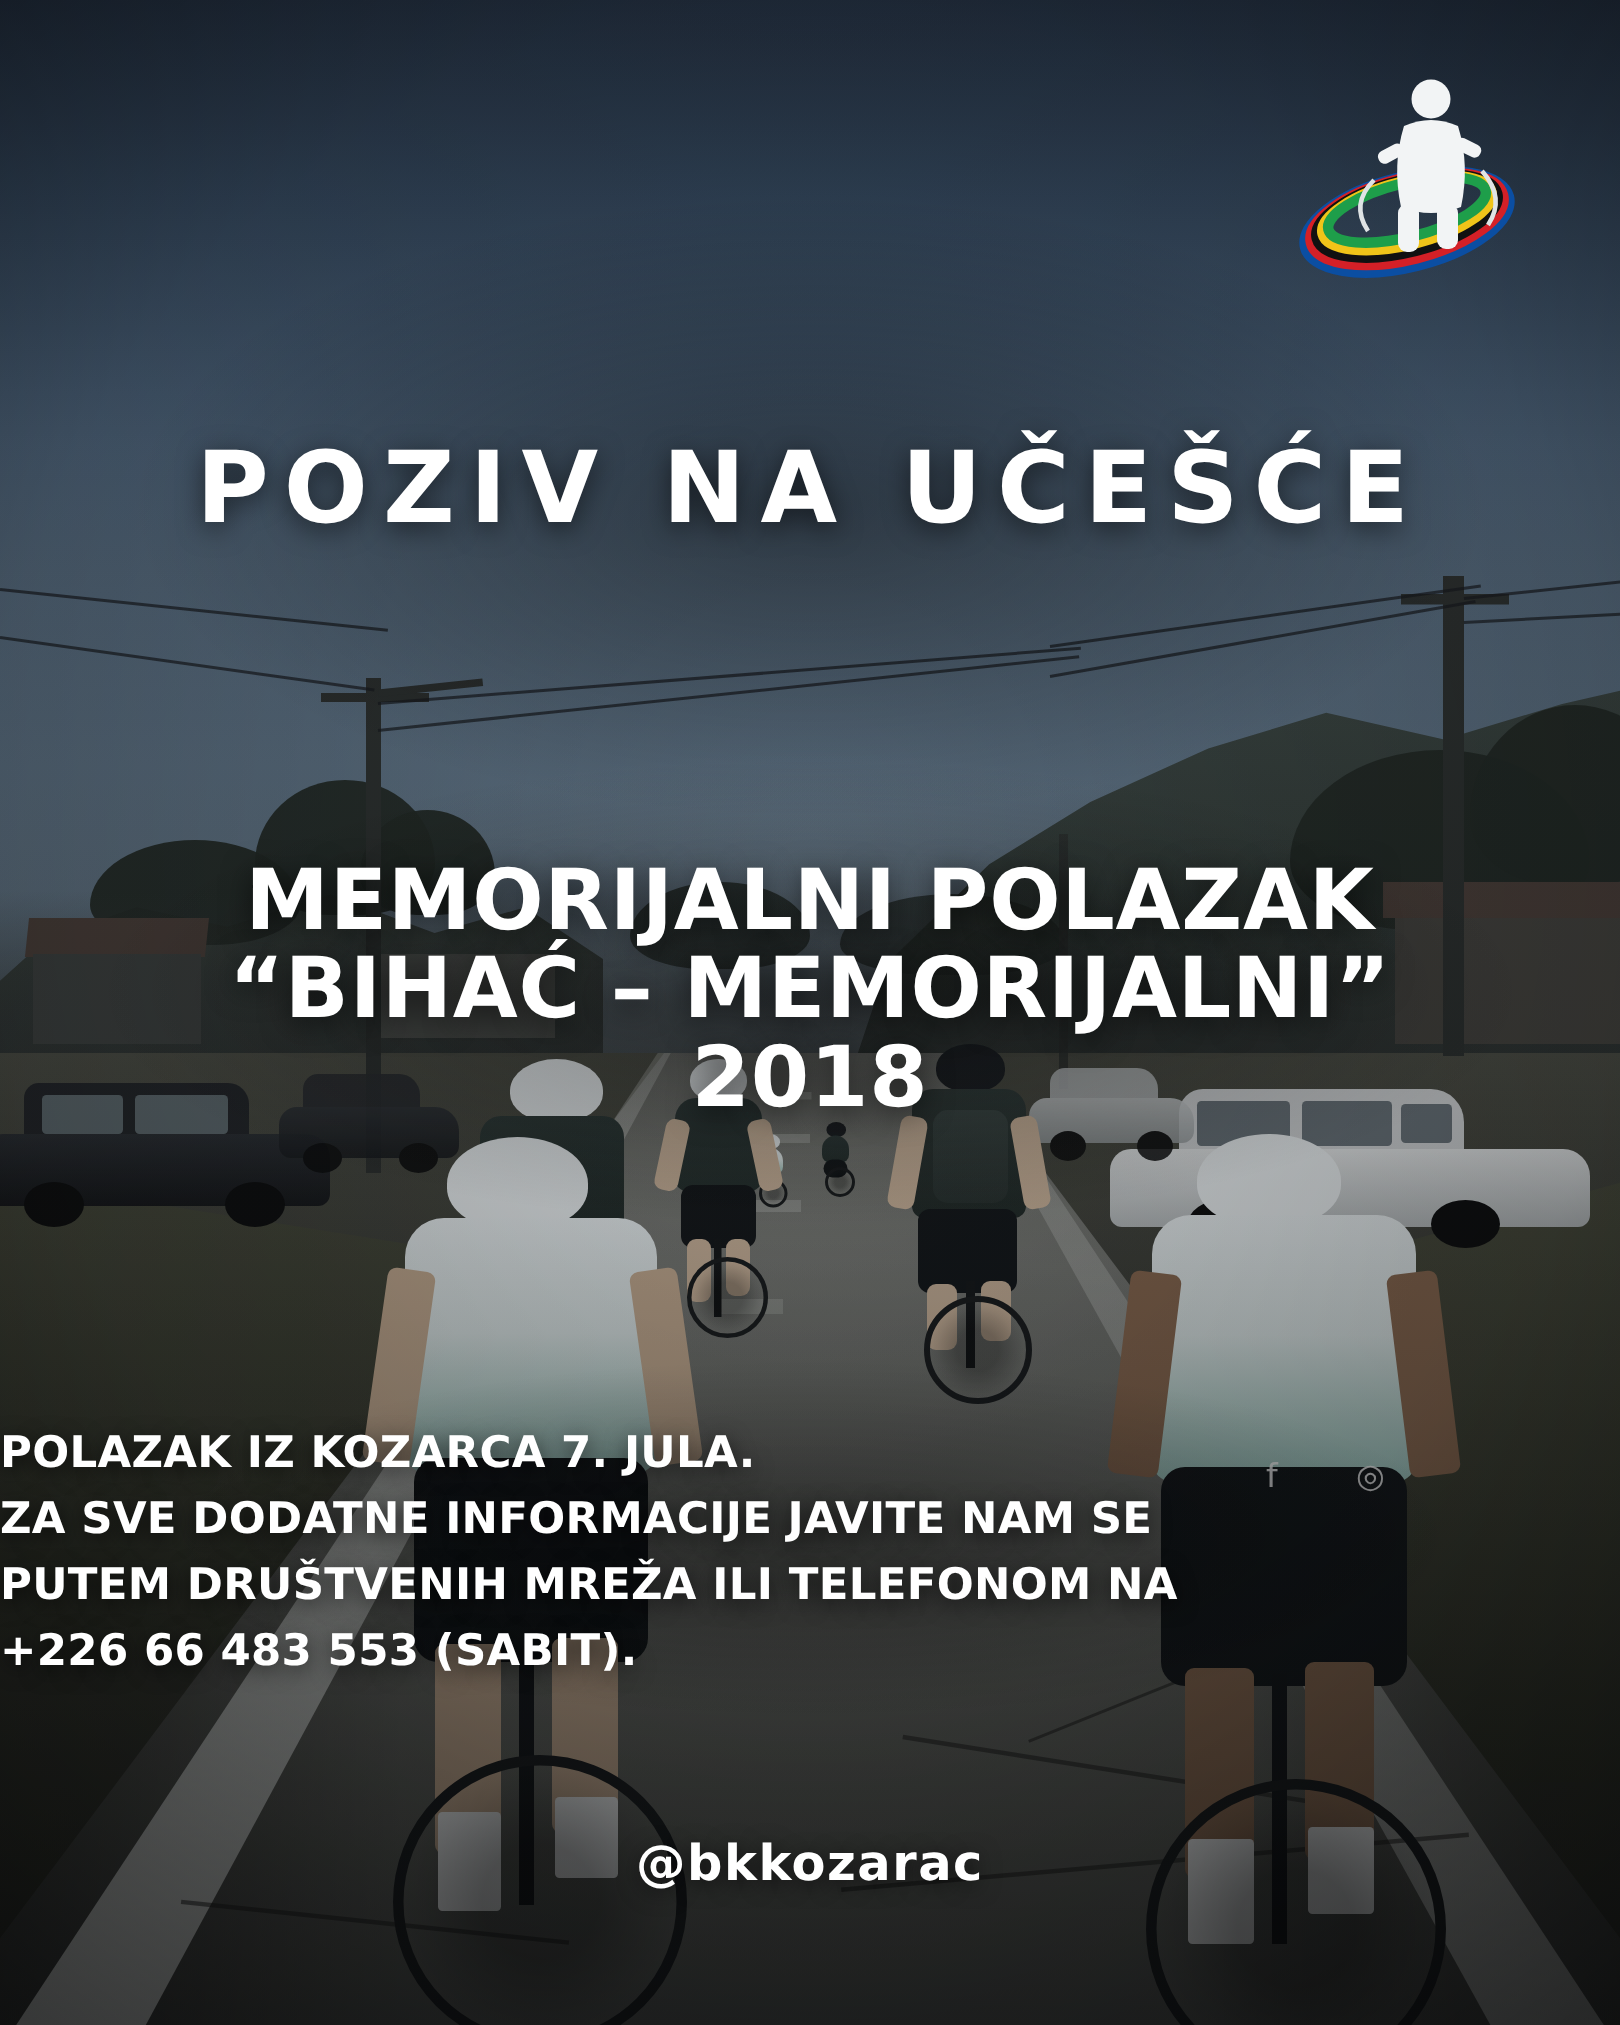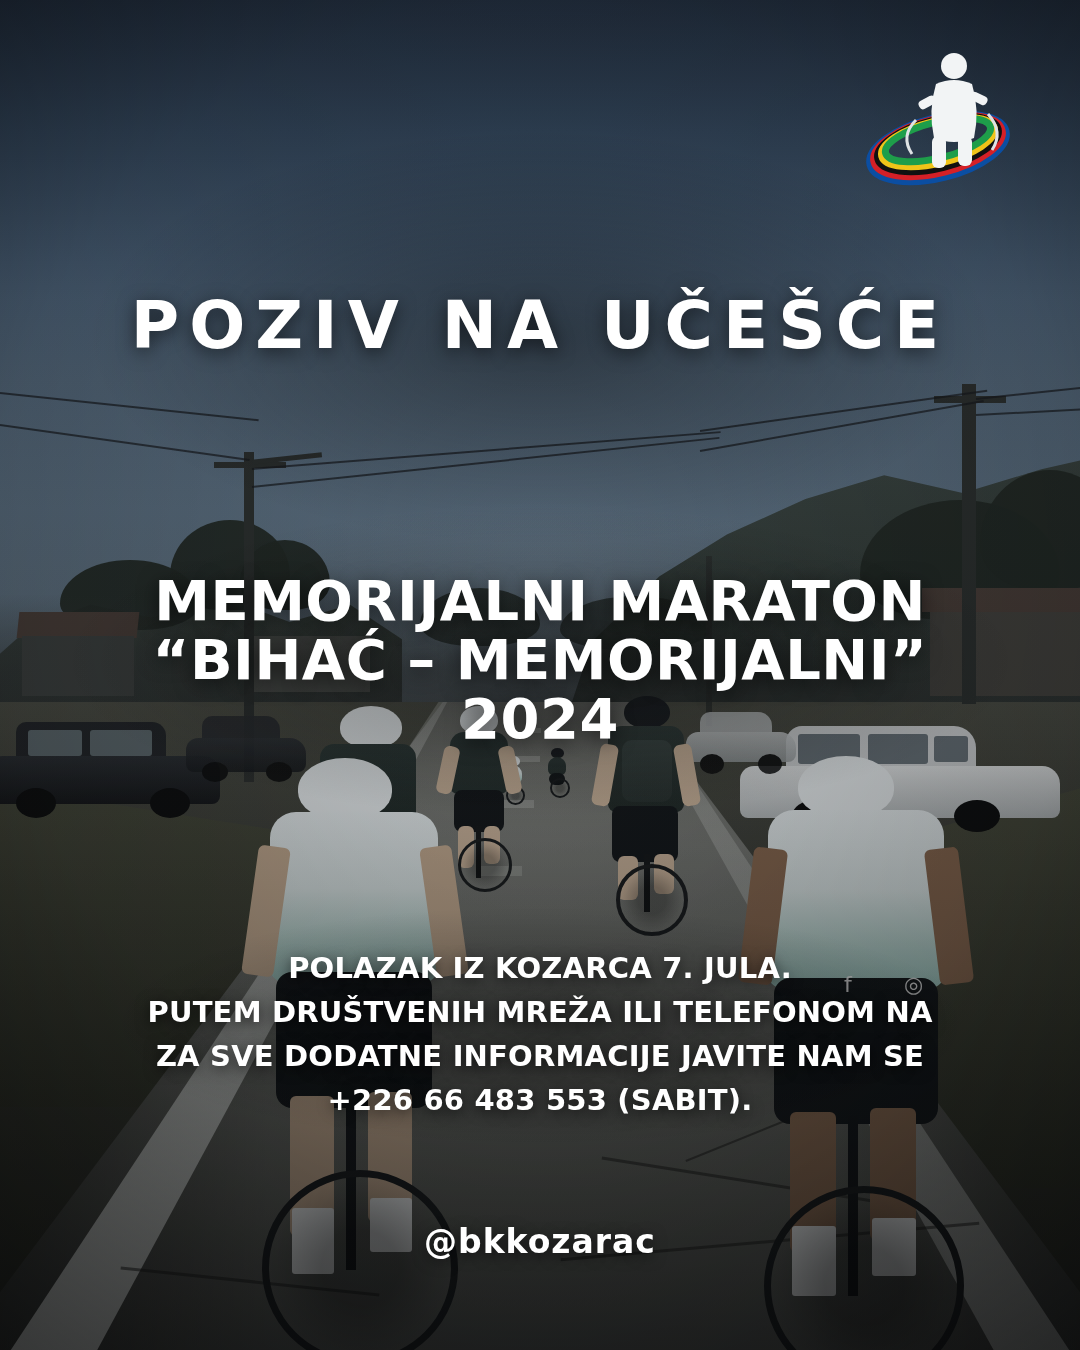--- a/index.html
+++ b/index.html
@@ -200,21 +200,20 @@
     font-family: "DejaVu Sans", sans-serif;
   }
   .title-block .l1 { display: block; }
   .title-block .l2 { display: block; }
   .title-block .l3 { display: block; }
 
   .info-block {
     position: absolute;
     left: 0; right: 0;
     top: 946px;
-    text-align: center;
     color: #ffffff;
     font-weight: 700;
     font-size: 29px;
     line-height: 1.52;
     letter-spacing: 0.2px;
     text-shadow: 0 3px 14px rgba(0,0,0,0.65);
     font-family: "DejaVu Sans", sans-serif;
   }
   .info-block span { display: block; }
 
@@ -441,28 +440,28 @@
         <g stroke="#dfe3e5" stroke-width="3" fill="none">
           <path d="M58 84 q-16 16 -4 34"></path>
           <path d="M130 78 q16 18 4 36"></path>
         </g>
       </svg>
     </div>
 
     <div class="headline">POZIV NA UČEŠĆE</div>
 
     <div class="title-block">
-      <span class="l1">MEMORIJALNI MARATON</span>
+      <span class="l1">MEMORIJALNI POLAZAK</span>
       <span class="l2">“BIHAĆ – MEMORIJALNI”</span>
-      <span class="l3">2024</span>
+      <span class="l3">2018</span>
     </div>
 
     <div class="info-block">
       <span>POLAZAK IZ KOZARCA 7. JULA.</span>
+      <span>ZA SVE DODATNE INFORMACIJE JAVITE NAM SE</span>
       <span>PUTEM DRUŠTVENIH MREŽA ILI TELEFONOM NA</span>
-      <span>ZA SVE DODATNE INFORMACIJE JAVITE NAM SE</span>
       <span>+226 66 483 553 (SABIT).</span>
     </div>
 
     <div class="handle">@bkkozarac</div>
   </div>
 
 </div>
 
 </body></html>

